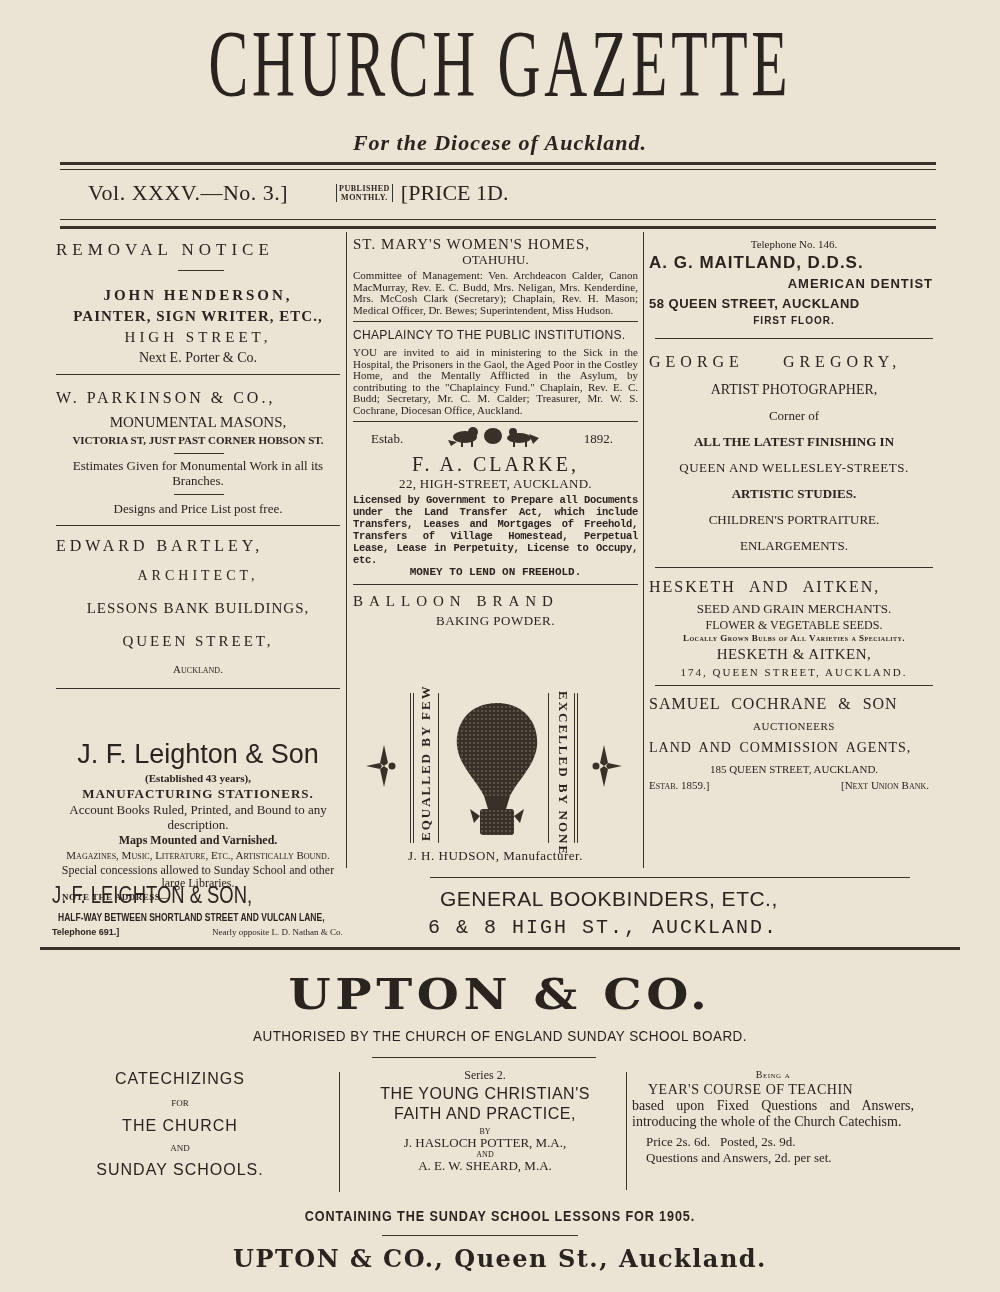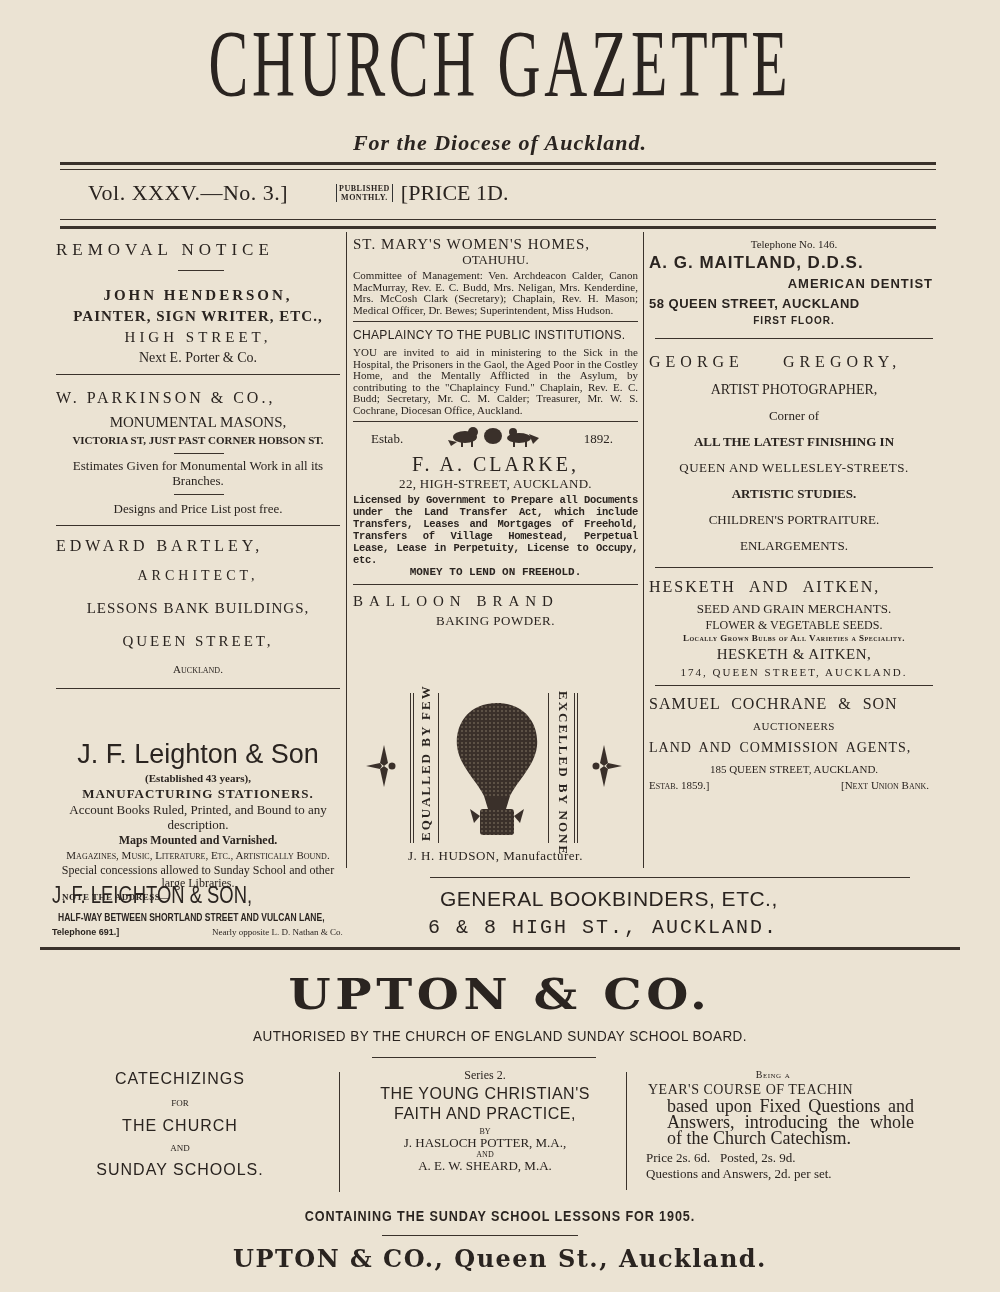--- a/index.html
+++ b/index.html
@@ -261,20 +261,20 @@
   <div class="sans" style="font-size:16px;line-height:20px;letter-spacing:0.5px;">FAITH AND PRACTICE,</div>
   <div style="font-size:8px;line-height:9px;margin-top:3px;">BY</div>
   <div style="font-size:13px;line-height:14px;">J. HASLOCH POTTER, M.A.,</div>
   <div style="font-size:8px;line-height:9px;">AND</div>
   <div style="font-size:13px;line-height:14px;">A. E. W. SHEARD, M.A.</div>
 </div>
 <div class="rule" style="left:626px;top:1072px;width:1px;height:118px;"></div>
 <div class="abs" style="left:632px;top:1068px;width:282px;">
   <div class="c" style="font-size:10px;line-height:14px;font-variant:small-caps;letter-spacing:0.5px;">Being a</div>
   <div style="font-size:14px;line-height:16px;padding-left:16px;letter-spacing:0.5px;">YEAR'S COURSE OF TEACHIN</div>
-  <div style="font-size:18px;line-height:16px;text-align:justify;margin-left:35px;">based upon Fixed Questions and Answers, introducing the whole of the Church Catechism.</div>
+  <div style="font-size:14px;line-height:16px;text-align:justify;">based upon Fixed Questions and Answers, introducing the whole of the Church Catechism.</div>
   <div style="font-size:13px;line-height:16px;padding-left:14px;margin-top:4px;white-space:pre;">Price 2s. 6d.   Posted, 2s. 9d.</div>
   <div style="font-size:13px;line-height:16px;padding-left:14px;">Questions and Answers, 2d. per set.</div>
 </div>
 
 <div class="abs c sans b" style="left:0;width:1000px;top:1206px;font-size:14px;line-height:20px;letter-spacing:1px;transform:scaleX(0.9);transform-origin:center;">CONTAINING THE SUNDAY SCHOOL LESSONS FOR 1905.</div>
 <div class="rule" style="left:382px;top:1235px;width:196px;height:1px;"></div>
 <div class="abs c" style="left:0;width:1000px;top:1243px;font-size:24px;font-weight:bold;line-height:32px;letter-spacing:1.5px;font-family:'DejaVu Serif',serif;">UPTON &amp; CO., Queen St., Auckland.</div>
 
 </body></html>

